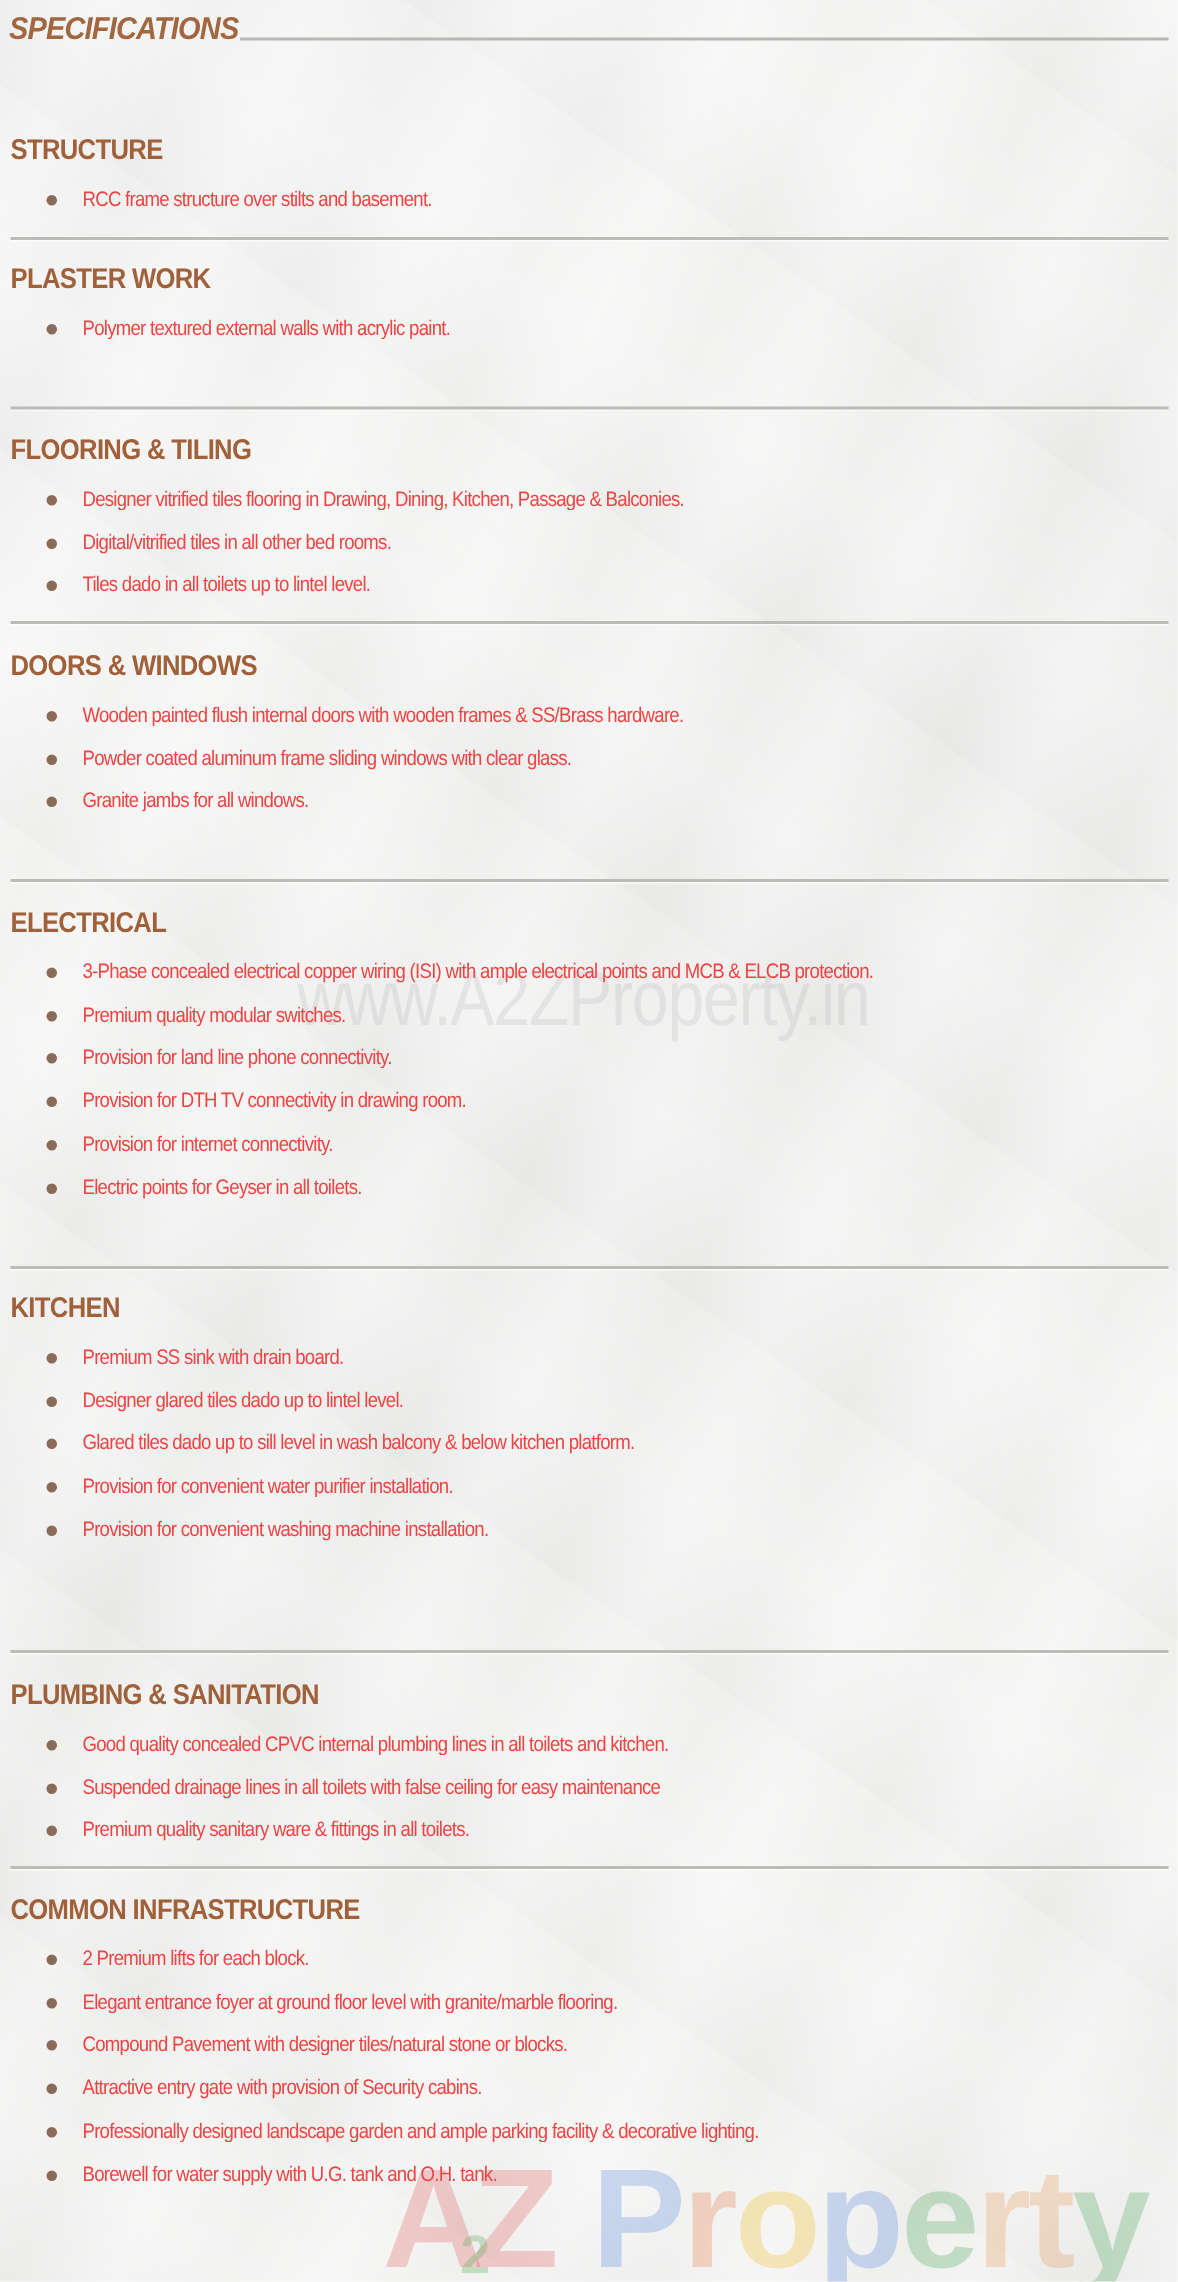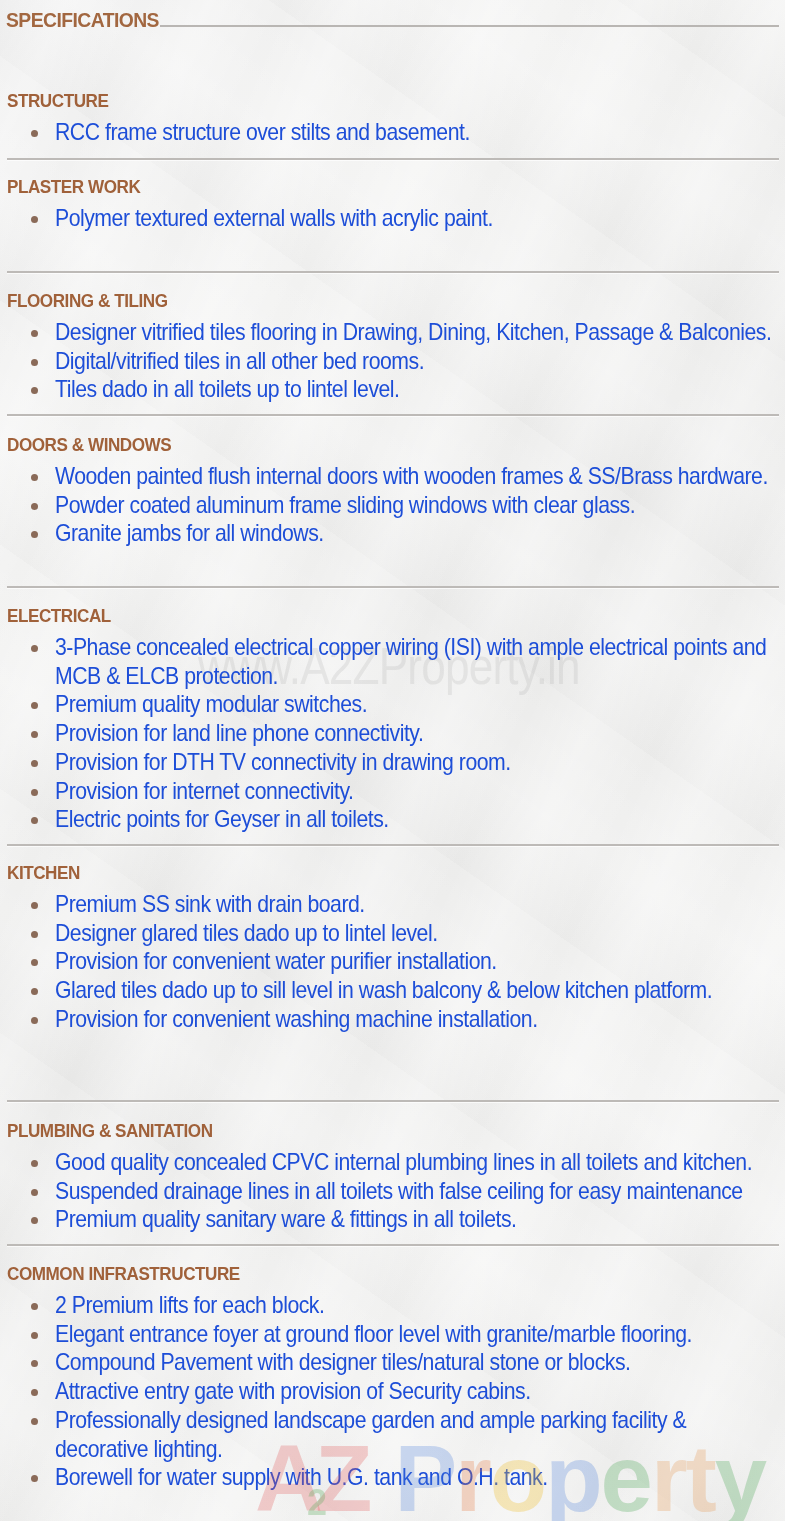--- a/index.html
+++ b/index.html
@@ -9,41 +9,41 @@
     font-family: "Liberation Sans", "DejaVu Sans", sans-serif;
   }
   .marble {
     position:absolute; inset:0; pointer-events:none;
     background:
       repeating-linear-gradient(115deg, rgba(255,255,255,0.0) 0px, rgba(255,255,255,0.35) 60px, rgba(0,0,0,0.0) 130px),
       repeating-linear-gradient(35deg, rgba(0,0,0,0.015) 0px, rgba(255,255,255,0.2) 90px, rgba(0,0,0,0.0) 200px);
   }
   .page-title-row {
     position:absolute; left:6px; top:2px; right:6px; height:30px;
-    display:flex; align-items:flex-end;
+    display:flex; align-items:flex-end;font-style:italic;
   }
   .page-title {
     color:#a26740; font-weight:bold; font-size:21px; letter-spacing:-0.6px;
     transform: scaleX(0.92); transform-origin:left bottom;
     white-space:nowrap; line-height:24px;
   }
   .title-rule {
     flex:1; height:2px; background:#b9b6b3; margin-left:-12px; margin-bottom:5px;
   }
   .section { position:absolute; left:0; right:0; }
   .section-heading {
     position:absolute; left:7px; top:0;
     color:#a0613a; font-weight:bold; font-size:19px; letter-spacing:-0.5px;
     transform: scaleX(0.9); transform-origin:left top; white-space:nowrap;
     line-height:22px;
   }
   .items { position:absolute; left:0; right:0; top:28px; margin:0; padding:0; list-style:none; }
   .item {
     position:relative; padding-left:55px; padding-right:4px;
-    color:#1d4ed8; font-size:24px; line-height:28.7px;
+    color:#ef4444; font-size:14px; line-height:28.7px;
     letter-spacing:-0.55px; white-space:nowrap;
   }
   .item .txt { display:inline-block; transform:scaleX(0.885); transform-origin:left center; }
   .item.wrap .txt { white-space:normal; width:820px; }
   .bullet {
     position:absolute; left:31px; top:12px; width:7px; height:7px; border-radius:50%;
     background:#8a6a58;
   }
   .divider {
     position:absolute; left:7px; right:6px; height:2px; background:#bdbab7;
@@ -128,22 +128,22 @@
     <li class="item"><span class="bullet"></span><span class="txt">Electric points for Geyser in all toilets.</span></li>
   </ul>
 </div>
 <div class="divider" style="top:844px"></div>
 
 <div class="section" style="top:862px">
   <div class="section-heading">KITCHEN</div>
   <ul class="items">
     <li class="item"><span class="bullet"></span><span class="txt">Premium SS sink with drain board.</span></li>
     <li class="item"><span class="bullet"></span><span class="txt">Designer glared tiles dado up to lintel level.</span></li>
+    <li class="item"><span class="bullet"></span><span class="txt">Glared tiles dado up to sill level in wash balcony &amp; below kitchen platform.</span></li>
     <li class="item"><span class="bullet"></span><span class="txt">Provision for convenient water purifier installation.</span></li>
-    <li class="item"><span class="bullet"></span><span class="txt">Glared tiles dado up to sill level in wash balcony &amp; below kitchen platform.</span></li>
     <li class="item"><span class="bullet"></span><span class="txt">Provision for convenient washing machine installation.</span></li>
   </ul>
 </div>
 <div class="divider" style="top:1100px"></div>
 
 <div class="section" style="top:1120px">
   <div class="section-heading">PLUMBING &amp; SANITATION</div>
   <ul class="items">
     <li class="item"><span class="bullet"></span><span class="txt">Good quality concealed CPVC internal plumbing lines in all toilets and kitchen.</span></li>
     <li class="item"><span class="bullet"></span><span class="txt">Suspended drainage lines in all toilets with false ceiling for easy maintenance</span></li>

